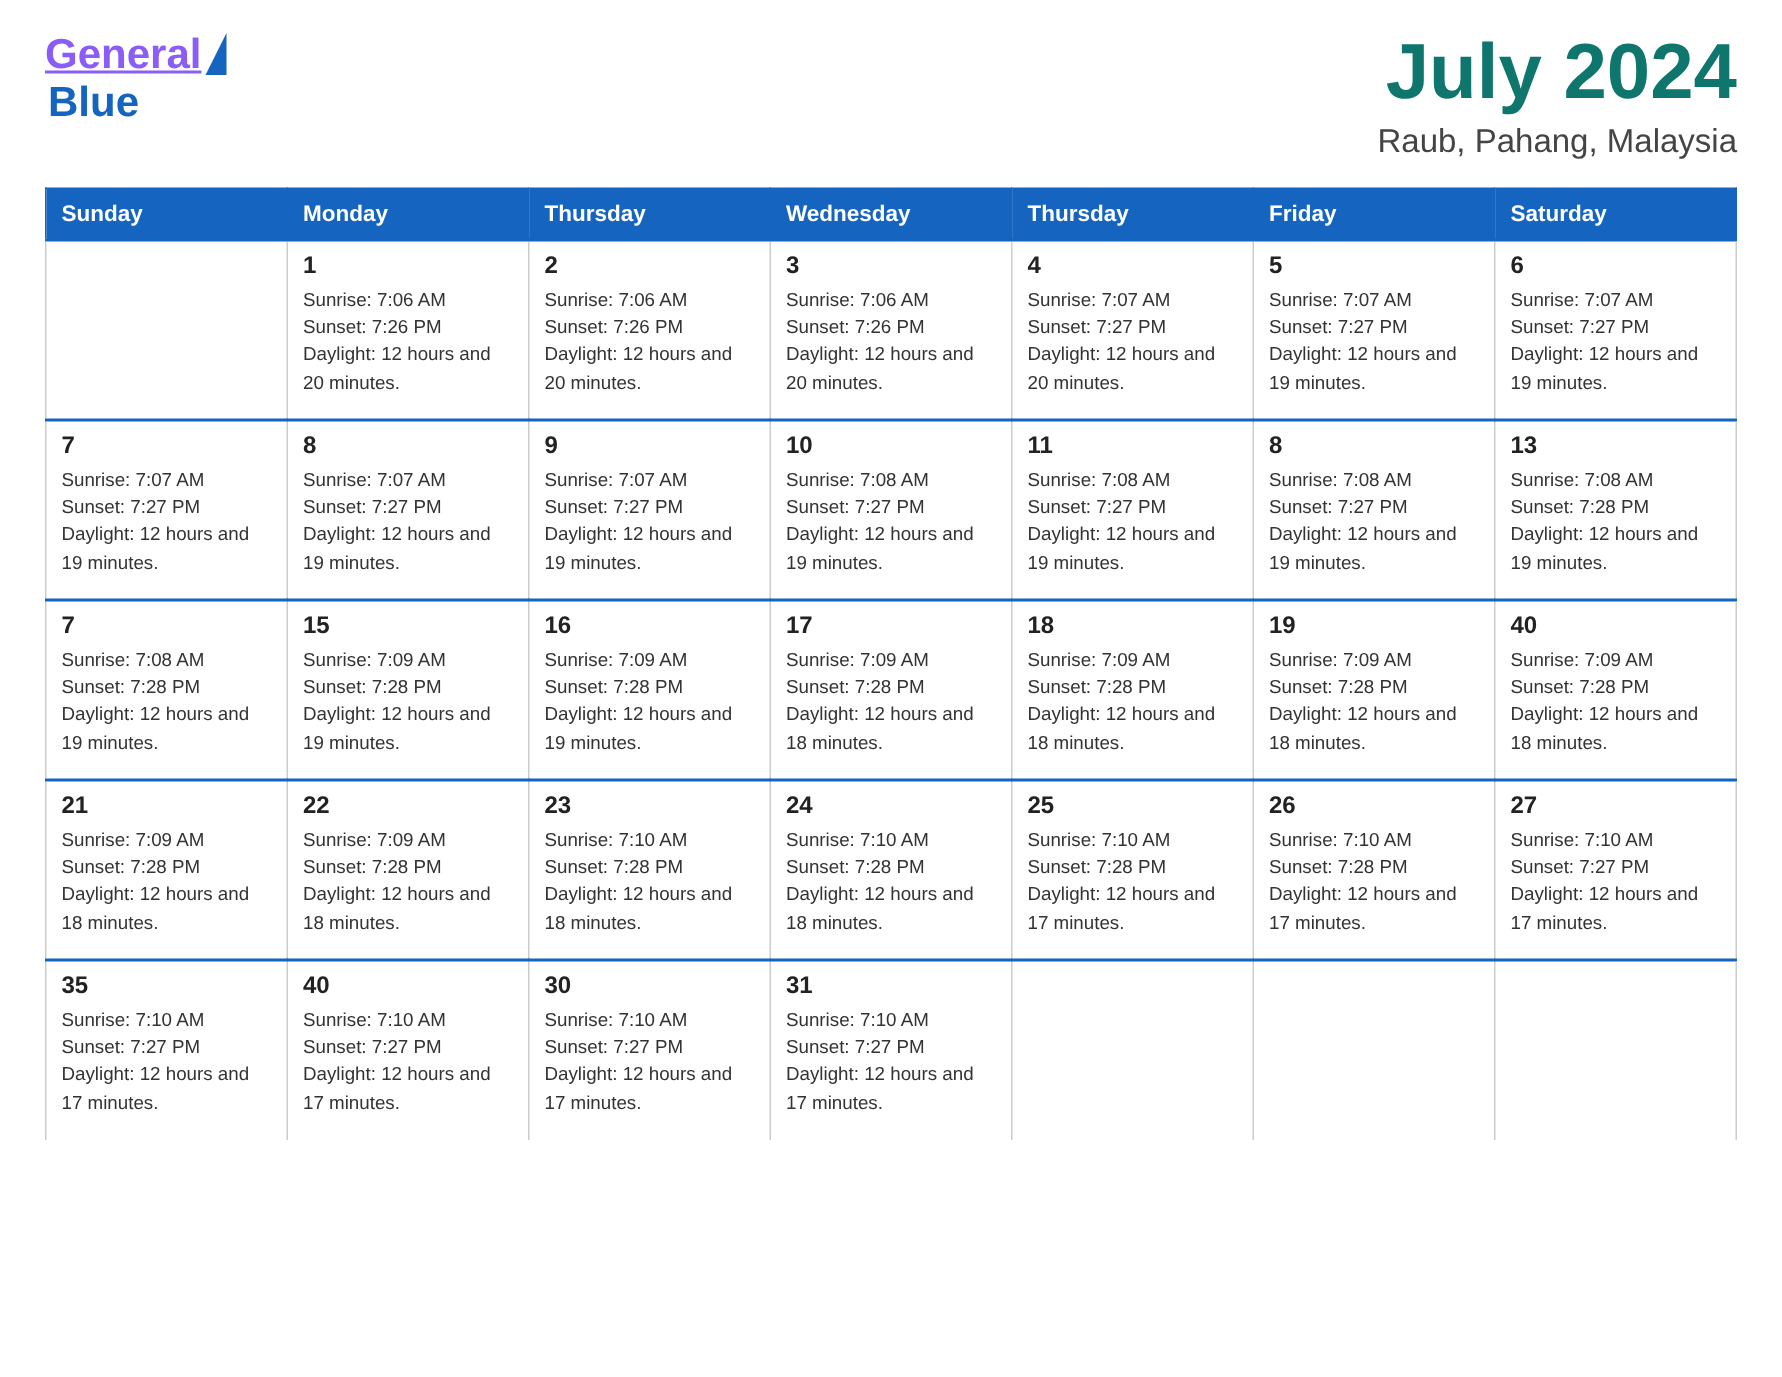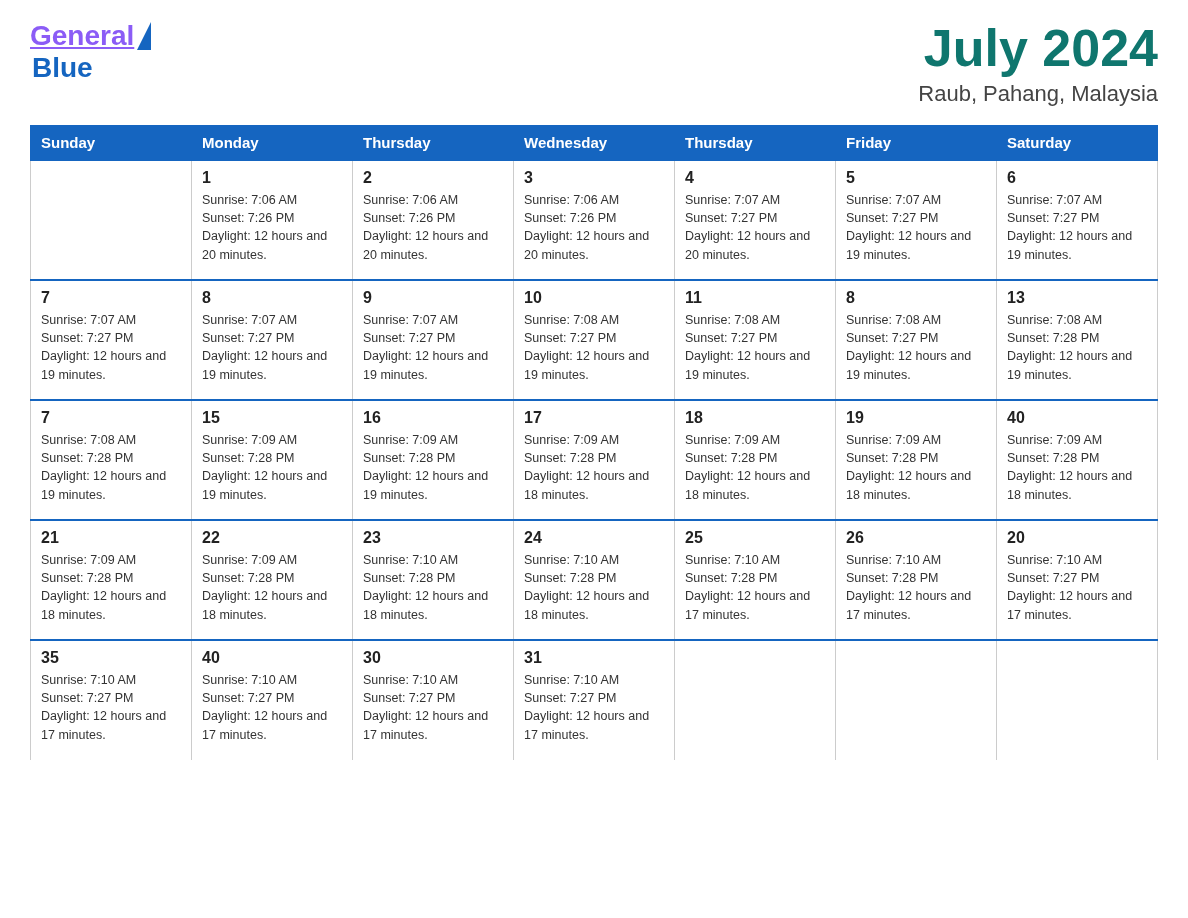--- a/index.html
+++ b/index.html
@@ -298,21 +298,21 @@
 Sunset: 7:28 PM
 Daylight: 12 hours and 17 minutes.</div>
         </td>
         <td>
           <div class="day-number">26</div>
           <div class="day-info" style="white-space: pre-line;">Sunrise: 7:10 AM
 Sunset: 7:28 PM
 Daylight: 12 hours and 17 minutes.</div>
         </td>
         <td>
-          <div class="day-number">20</div>
+          <div class="day-number">27</div>
           <div class="day-info" style="white-space: pre-line;">Sunrise: 7:10 AM
 Sunset: 7:27 PM
 Daylight: 12 hours and 17 minutes.</div>
         </td>
       </tr>
       <tr>
         <td>
           <div class="day-number">35</div>
           <div class="day-info" style="white-space: pre-line;">Sunrise: 7:10 AM
 Sunset: 7:27 PM

